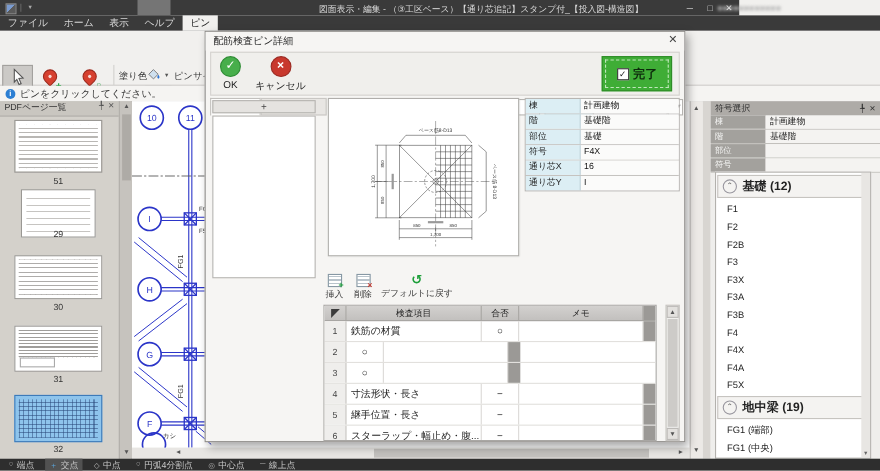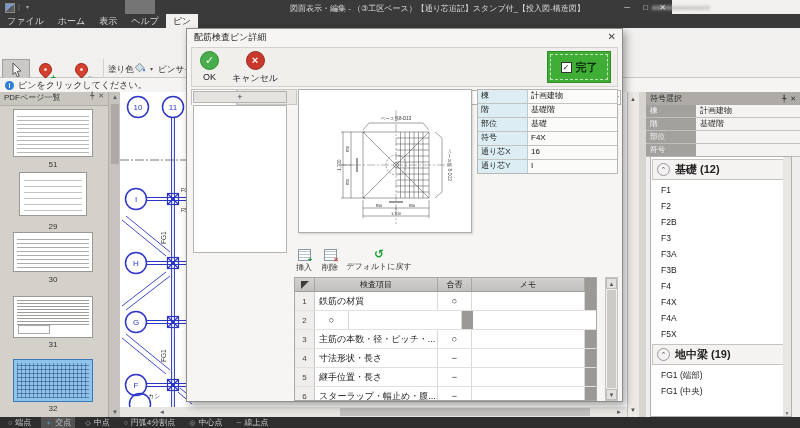--- a/index.html
+++ b/index.html
@@ -179,21 +179,21 @@
   </div>
   <div class="thumb" style="left:13px;top:17px;width:80px;height:48px;background:
       linear-gradient(#fff,#fff) padding-box">
     <div style="position:absolute;inset:3px;background:repeating-linear-gradient(0deg,#b9b7b4 0 1px,#fff 1px 4px),repeating-linear-gradient(90deg,rgba(150,148,145,.5) 0 1px,rgba(255,255,255,0) 1px 7px)"></div>
   </div>
   <div class="tlabel" style="left:13px;top:68px">51</div>
 
   <div class="thumb" style="left:19px;top:80px;width:68px;height:44px">
     <div style="position:absolute;inset:4px;background:repeating-linear-gradient(0deg,#c6c4c1 0 1px,#fff 1px 6px)"></div>
   </div>
-  <div class="tlabel" style="left:13px;top:130px">29</div>
+  <div class="tlabel" style="left:13px;top:116px">29</div>
 
   <div class="thumb" style="left:13px;top:140px;width:80px;height:40px">
     <div style="position:absolute;inset:3px;background:repeating-linear-gradient(0deg,#aeacaa 0 1px,#fff 1px 4px),repeating-linear-gradient(90deg,rgba(120,118,115,.6) 0 1px,rgba(255,255,255,0) 1px 5px)"></div>
   </div>
   <div class="tlabel" style="left:13px;top:183px">30</div>
 
   <div class="thumb" style="left:13px;top:204px;width:80px;height:42px">
     <div style="position:absolute;inset:3px 3px 12px 3px;background:repeating-linear-gradient(0deg,#9f9d9a 0 1px,#fff 1px 3px),repeating-linear-gradient(90deg,rgba(120,118,115,.7) 0 1px,rgba(255,255,255,0) 1px 4px)"></div>
     <div style="position:absolute;left:4px;bottom:3px;width:30px;height:7px;border:1px solid #aaa"></div>
   </div>
@@ -320,20 +320,21 @@
   </div>
   <div class="lbox">
     <div class="sect">
       <span class="chev">⌃</span>
       <span>基礎 (12)</span>
     </div>
     <div class="litem">F1</div>
     <div class="litem">F2</div>
     <div class="litem">F2B</div>
     <div class="litem">F3</div>
+    <div class="litem">F3X</div>
     <div class="litem">F3A</div>
     <div class="litem">F3B</div>
     <div class="litem">F4</div>
     <div class="litem">F4X</div>
     <div class="litem">F4A</div>
     <div class="litem">F5X</div>
     <div class="sect">
       <span class="chev">⌃</span>
       <span>地中梁 (19)</span>
     </div>
@@ -527,21 +528,20 @@
         <span class="gdead"></span>
     </div>
     <div class="grow">
       <span class="gno">2</span>
       <span class="gres">○</span>
       <span class="gmemo"></span>
         <span class="gdead"></span>
     </div>
     <div class="grow">
       <span class="gno">3</span>
-      <span class="gitem">主筋の本数・径・ピッチ・...</span>
       <span class="gres">○</span>
       <span class="gmemo"></span>
         <span class="gdead"></span>
     </div>
     <div class="grow">
       <span class="gno">4</span>
       <span class="gitem">寸法形状・長さ</span>
       <span class="gres">−</span>
       <span class="gmemo"></span>
         <span class="gdead"></span>

